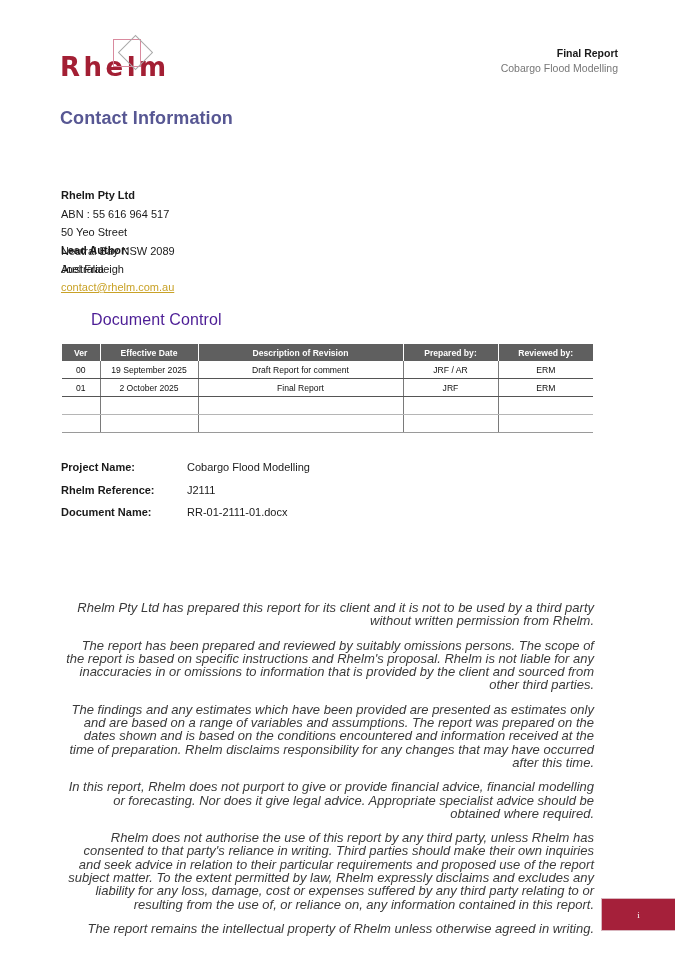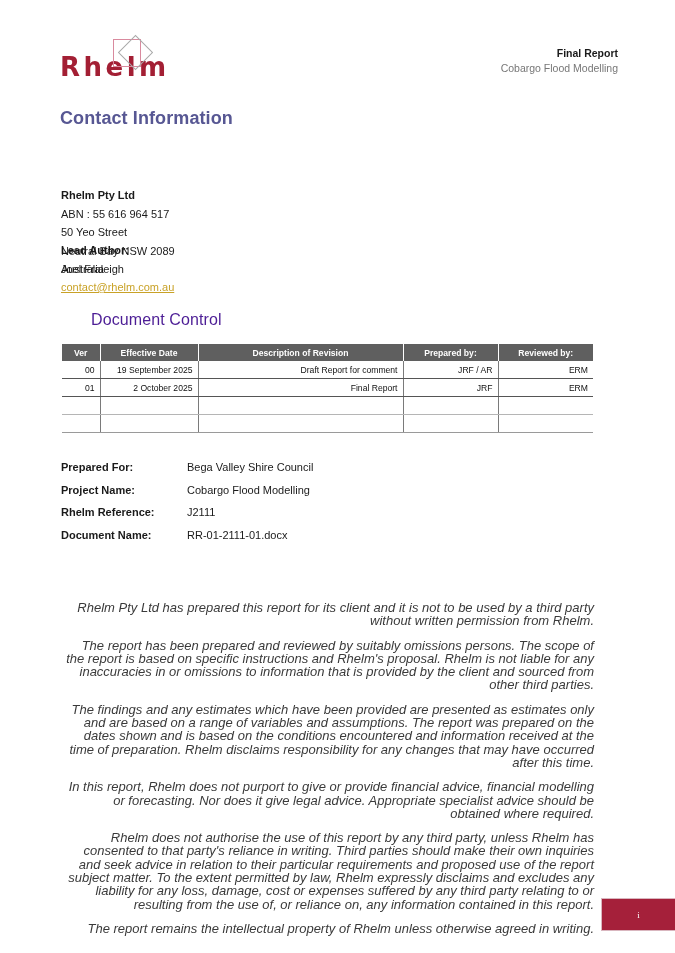--- a/index.html
+++ b/index.html
@@ -149,21 +149,21 @@
     text-align: center;
     height: 17px;
     padding: 0 4px;
     border-right: 1px solid #ffffff;
     font-size: 8.6px;
   }
   .dc-table th:last-child { border-right: none; }
   .dc-table td {
     height: 17px;
     padding: 0 5px;
-    text-align: right;
+    text-align: center;
     vertical-align: middle;
     border-bottom: 1px solid #b5b5b5;
     border-right: 1px solid #7a7a7a;
     color: #111111;
     font-size: 8.6px;
   }
   .dc-table td:last-child { border-right: none; }
   .dc-table tr.data-row td { border-bottom: 1px solid #555555; }
   .dc-table tr:last-child td { border-bottom: 1px solid #9a9a9a; }
   .col-ver    { width: 38px; }
@@ -308,24 +308,20 @@
         <td>&nbsp;</td>
         <td>&nbsp;</td>
         <td>&nbsp;</td>
         <td>&nbsp;</td>
       </tr>
     </tbody>
   </table>
 
   <div class="meta">
     <div class="meta-row">
-      <div class="meta-label">Prepared For:</div>
-      <div class="meta-value">Bega Valley Shire Council</div>
-    </div>
-    <div class="meta-row">
       <div class="meta-label">Project Name:</div>
       <div class="meta-value">Cobargo Flood Modelling</div>
     </div>
     <div class="meta-row">
       <div class="meta-label">Rhelm Reference:</div>
       <div class="meta-value">J2111</div>
     </div>
     <div class="meta-row">
       <div class="meta-label">Document Name:</div>
       <div class="meta-value">RR-01-2111-01.docx</div>

